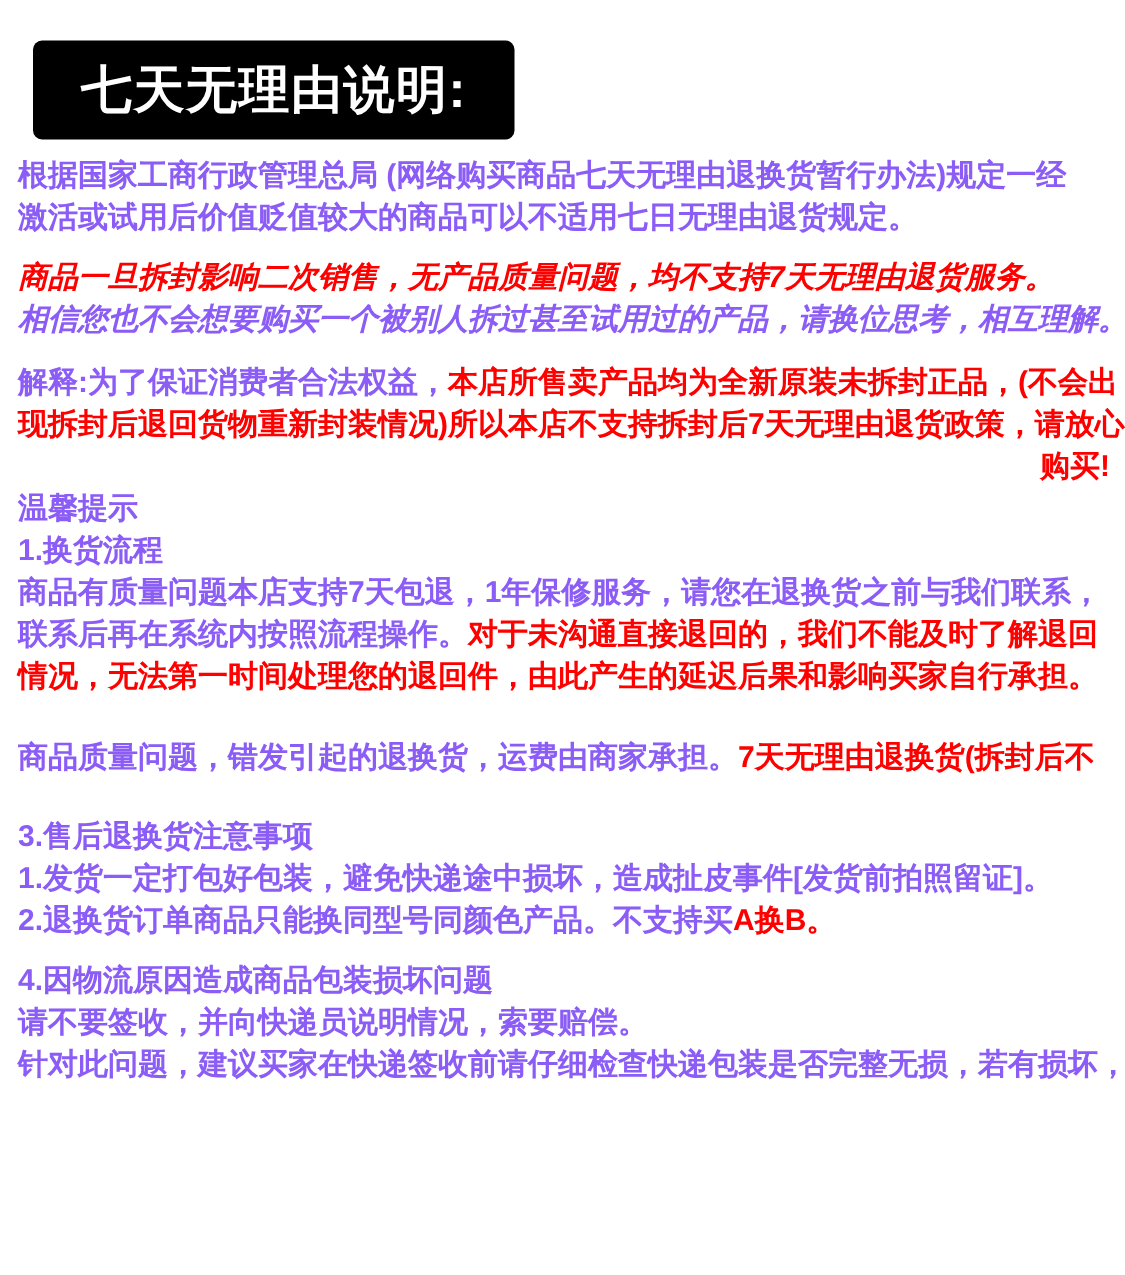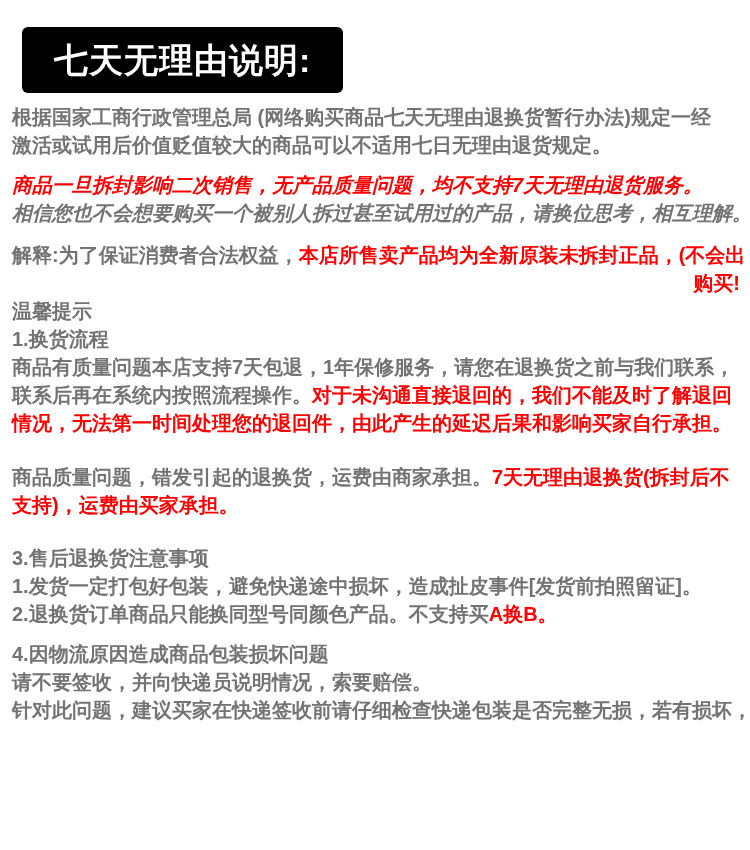--- a/index.html
+++ b/index.html
@@ -29,21 +29,21 @@
   .content {
     padding: 0 10px 0 12px;
   }
   .section { margin: 0; }
   .line {
     font-size: 20px;
     line-height: 28px;
     white-space: nowrap;
     color: #000000;
   }
-  .seg.black { color: #737373; }
+  .seg.black { color: #8b5cf6; }
   .seg.red   { color: var(--red-color, #fe0000); }
 
   
   [data-name="section-regulation-intro"]      { margin-top: 10px; }
   [data-name="section-no-return-after-unseal"]{ margin-top: 12px; font-style: italic; }
   [data-name="section-explanation"]           { margin-top: 14px; text-align: right; }
   [data-name="section-warm-tips"]             { }
   [data-name="section-shipping-fee"]          { margin-top: 26px; }
   [data-name="section-aftersale-notes"]       { margin-top: 25px; }
   [data-name="section-logistics-damage"]      { margin-top: 12px; }
@@ -59,32 +59,32 @@
   <div class="section" data-name="section-regulation-intro">
         <div class="line" data-name="text-line"><span class="seg black" data-name="text-segment-black">根据国家工商行政管理总局 (网络购买商品七天无理由退换货暂行办法)规定一经</span></div>
         <div class="line" data-name="text-line"><span class="seg black" data-name="text-segment-black">激活或试用后价值贬值较大的商品可以不适用七日无理由退货规定。</span></div>
       </div>
       <div class="section" data-name="section-no-return-after-unseal">
         <div class="line" data-name="text-line"><span class="seg red" data-name="text-segment-red">商品一旦拆封影响二次销售，无产品质量问题，均不支持7天无理由退货服务。</span></div>
         <div class="line" data-name="text-line"><span class="seg black" data-name="text-segment-black">相信您也不会想要购买一个被别人拆过甚至试用过的产品，请换位思考，相互理解。</span></div>
       </div>
       <div class="section" data-name="section-explanation">
         <div class="line" data-name="text-line"><span class="seg black" data-name="text-segment-black">解释:为了保证消费者合法权益，</span><span class="seg red" data-name="text-segment-red">本店所售卖产品均为全新原装未拆封正品，(不会出</span></div>
+        <div class="line" data-name="text-line"><span class="seg red" data-name="text-segment-red">现拆封后退回货物重新封装情况)所以本店不支持拆封后7天无理由退货政策，请放心</span></div>
         <div class="line" data-name="text-line"><span class="seg red" data-name="text-segment-red">购买!</span></div>
       </div>
       <div class="section" data-name="section-warm-tips">
         <div class="line" data-name="text-line"><span class="seg black" data-name="text-segment-black">温馨提示</span></div>
         <div class="line" data-name="text-line"><span class="seg black" data-name="text-segment-black">1.换货流程</span></div>
         <div class="line" data-name="text-line"><span class="seg black" data-name="text-segment-black">商品有质量问题本店支持7天包退，1年保修服务，请您在退换货之前与我们联系，</span></div>
         <div class="line" data-name="text-line"><span class="seg black" data-name="text-segment-black">联系后再在系统内按照流程操作。</span><span class="seg red" data-name="text-segment-red">对于未沟通直接退回的，我们不能及时了解退回</span></div>
         <div class="line" data-name="text-line"><span class="seg red" data-name="text-segment-red">情况，无法第一时间处理您的退回件，由此产生的延迟后果和影响买家自行承担。</span></div>
       </div>
       <div class="section" data-name="section-shipping-fee">
         <div class="line" data-name="text-line"><span class="seg black" data-name="text-segment-black">商品质量问题，错发引起的退换货，运费由商家承担。</span><span class="seg red" data-name="text-segment-red">7天无理由退换货(拆封后不</span></div>
-        <div class="line" data-name="text-line"><span class="seg red" data-name="text-segment-red">支持)，运费由买家承担。</span></div>
       </div>
       <div class="section" data-name="section-aftersale-notes">
         <div class="line" data-name="text-line"><span class="seg black" data-name="text-segment-black">3.售后退换货注意事项</span></div>
         <div class="line" data-name="text-line"><span class="seg black" data-name="text-segment-black">1.发货一定打包好包装，避免快递途中损坏，造成扯皮事件[发货前拍照留证]。</span></div>
         <div class="line" data-name="text-line"><span class="seg black" data-name="text-segment-black">2.退换货订单商品只能换同型号同颜色产品。不支持买</span><span class="seg red" data-name="text-segment-red">A换B。</span></div>
       </div>
       <div class="section" data-name="section-logistics-damage">
         <div class="line" data-name="text-line"><span class="seg black" data-name="text-segment-black">4.因物流原因造成商品包装损坏问题</span></div>
         <div class="line" data-name="text-line"><span class="seg black" data-name="text-segment-black">请不要签收，并向快递员说明情况，索要赔偿。</span></div>
         <div class="line" data-name="text-line"><span class="seg black" data-name="text-segment-black">针对此问题，建议买家在快递签收前请仔细检查快递包装是否完整无损，若有损坏，</span></div>

